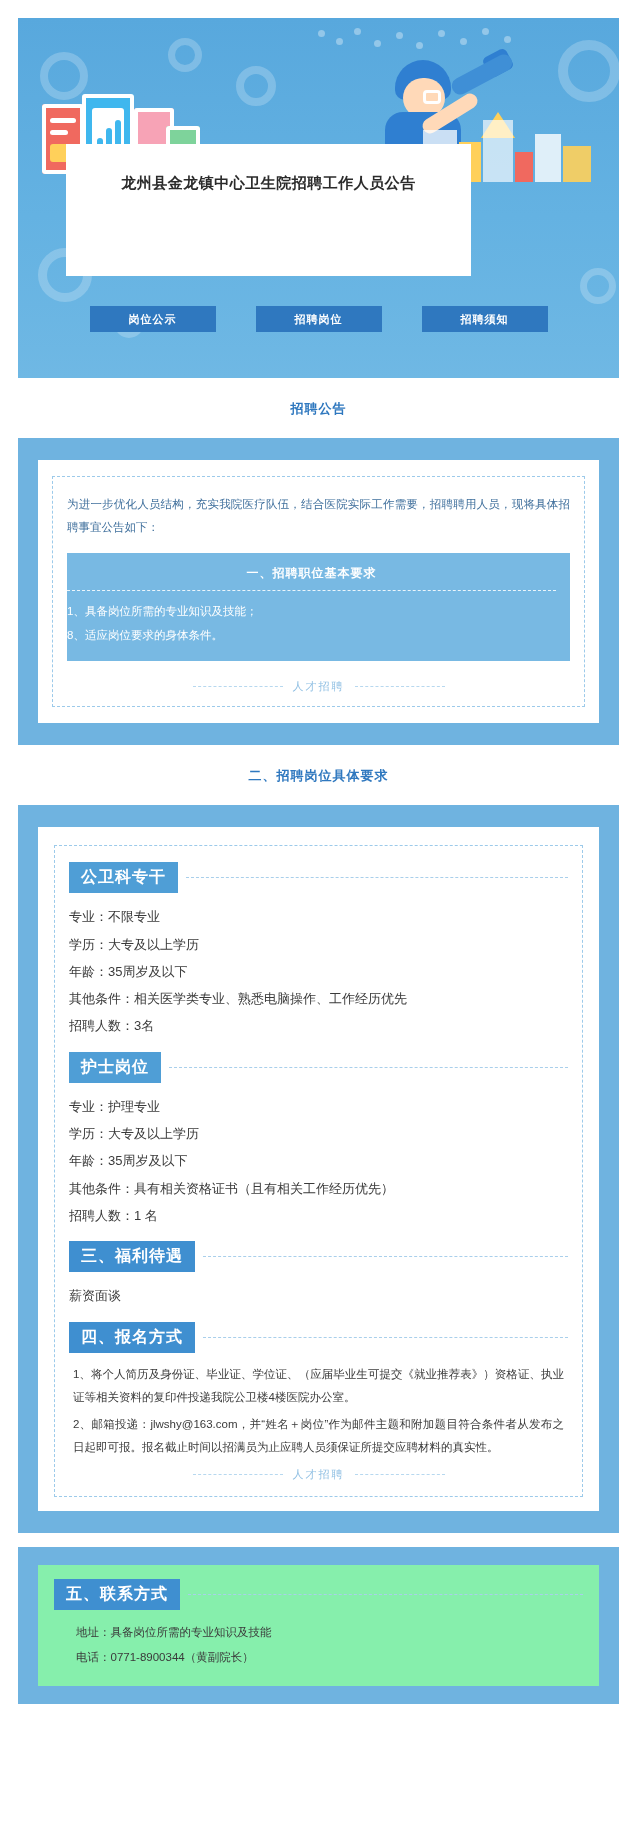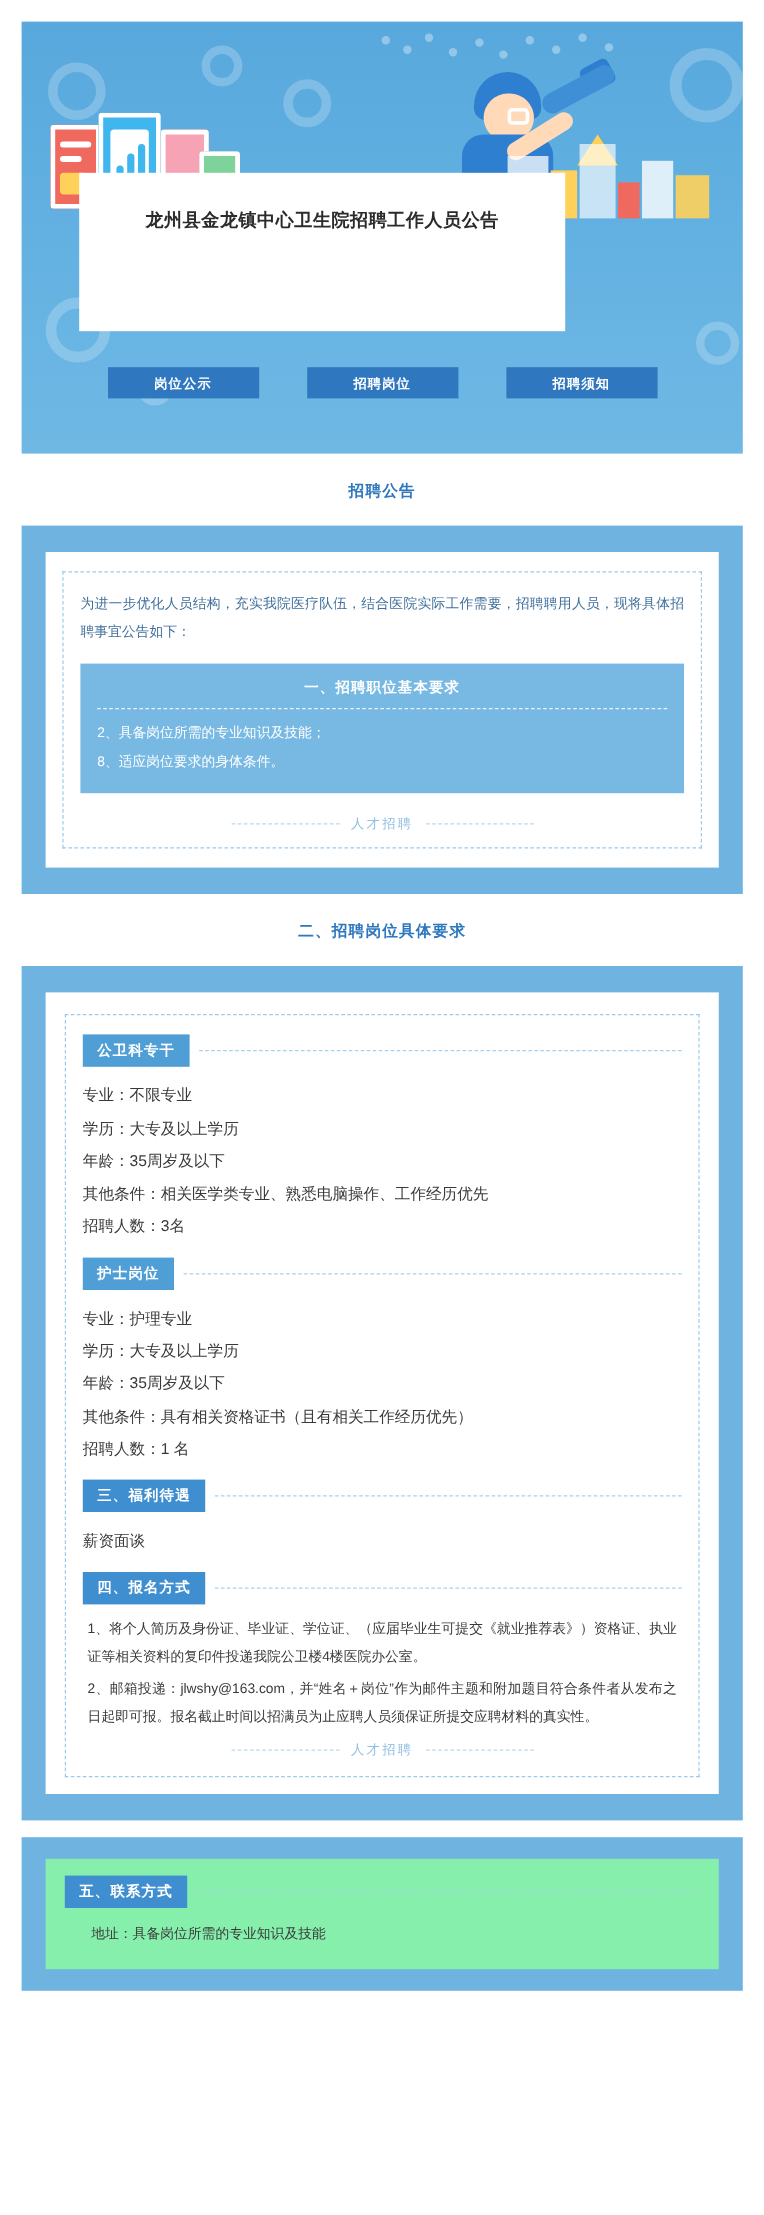--- a/index.html
+++ b/index.html
@@ -167,21 +167,21 @@
   }
   .intro {
     color: #3f6f9c;
     font-size: 11.5px;
     line-height: 2.0;
     text-align: justify;
     margin: 0 0 14px 0;
   }
   .req-box {
     background: #78b9e3;
-    padding: 12px 14px 14px 14px;
+    padding: 12px 14px 14px 0;
     margin-bottom: 14px;
   }
   .req-title {
     color: #ffffff;
     font-size: 12px;
     font-weight: 700;
     text-align: center;
     letter-spacing: 1px;
     border-bottom: 1px dashed rgba(255,255,255,.85);
     padding-bottom: 8px;
@@ -225,21 +225,21 @@
   }
   .tag-row {
     display: flex;
     align-items: center;
     gap: 8px;
     margin: 0 0 10px 0;
   }
   .tag {
     background: #4f9ed6;
     color: #ffffff;
-    font-size: 12px;
+    font-size: 16px;
     font-weight: 700;
     letter-spacing: 1px;
     padding: 5px 12px;
   }
   .tag.dark { background: #3f8fd0; }
   .tag-line {
     flex: 1 1 auto;
     border-top: 1px dashed #a9cfeb;
     height: 0;
   }
@@ -352,21 +352,21 @@
   <div class="sec-head">招聘公告</div>
 
   <div class="blue-panel">
     <div class="inner-card">
       <div class="dashed-box">
         <p class="intro">为进一步优化人员结构，充实我院医疗队伍，结合医院实际工作需要，招聘聘用人员，现将具体招聘事宜公告如下：</p>
 
         <div class="req-box">
           <div class="req-title">一、招聘职位基本要求</div>
           <ul class="req-list">
-            <li>2、具备岗位所需的专业知识及技能；</li>
+            <li>1、具备岗位所需的专业知识及技能；</li>
             <li>8、适应岗位要求的身体条件。</li>
           </ul>
         </div>
 
         <div class="ribbon">
           <span class="dash"></span>
           <span>人才招聘</span>
           <span class="dash"></span>
         </div>
       </div>
@@ -429,17 +429,18 @@
   </div>
 
   <div class="contact-panel">
     <div class="contact-card">
       <div class="tag-row">
         <span class="tag dark">五、联系方式</span>
         <span class="tag-line"></span>
       </div>
       <div class="contact-lines">
         <p>地址：具备岗位所需的专业知识及技能</p>
+        <p>电话：0771-8900344（黄副院长）</p>
       </div>
     </div>
   </div>
 
 </div>
 
 </body></html>

